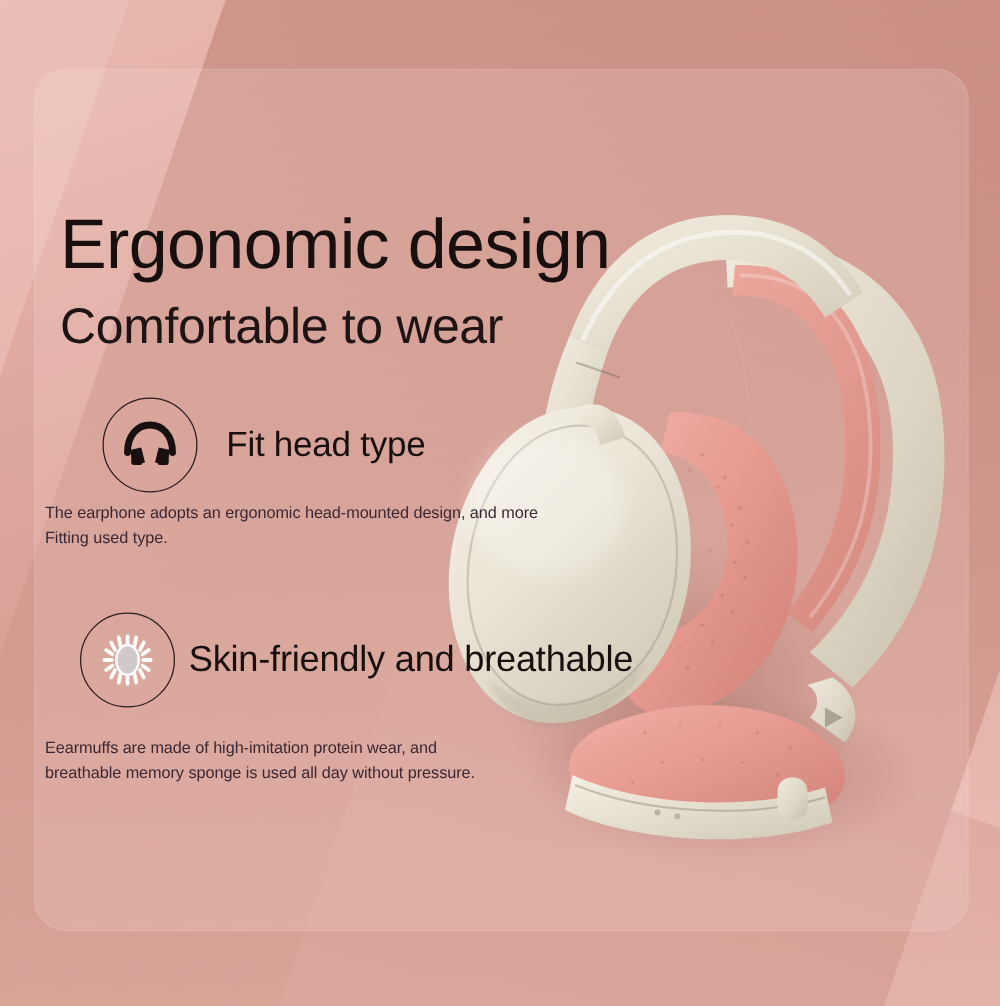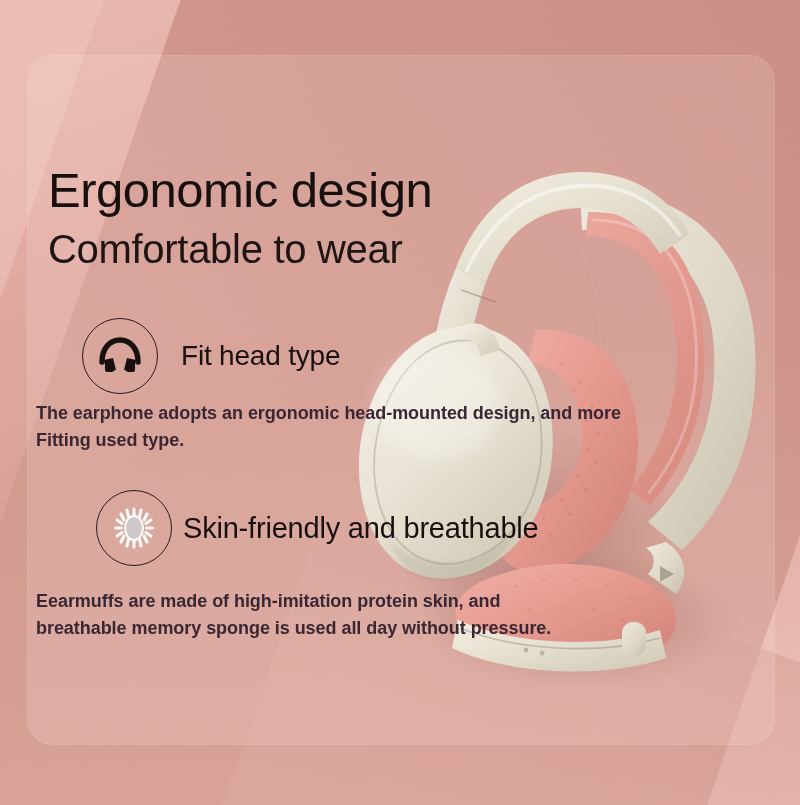--- a/index.html
+++ b/index.html
@@ -65,54 +65,54 @@
     width:470px; height:560px;
     pointer-events:none;
   }
   #product svg { width:100%; height:100%; display:block; }
 
   
   .copy { position:absolute; left:0; top:0; width:800px; height:805px; }
 
   .headline {
     position:absolute; left:48px; top:166px;
-    font-size:49px; font-weight:400; letter-spacing:-.5px;
+    font-size:56px; font-weight:400; letter-spacing:-.5px;
     color:#17100f; line-height:1.02;
     white-space:nowrap;
   }
   .subhead {
-    position:absolute; left:48px; top:228px;
+    position:absolute; left:48px; top:240px;
     font-size:40px; font-weight:400; letter-spacing:-.3px;
     color:#1d1413; line-height:1.05;
     white-space:nowrap;
   }
 
   .feature { position:absolute; display:flex; align-items:center; }
   .feature-1 { left:82px; top:318px;gap:12px; }
-  .feature-2 { left:96px; top:490px; }
+  .feature-2 { left:64px; top:490px; }
 
   .badge {
     width:76px; height:76px; border-radius:50%;
     border:1.6px solid #2a1a1c;
     display:flex; align-items:center; justify-content:center;
     flex:0 0 auto;
   }
   .badge svg { display:block; }
 
   .feature-label {
     margin-left:11px;
     font-size:28px; color:#17100f; font-weight:400;
     letter-spacing:-.2px; white-space:nowrap;
   }
   .feature-2 .feature-label { font-size:29px; }
 
   .para {
     position:absolute;
-    font-size:18px; line-height:1.52;
-    color:#3a2733; font-weight:700;
+    font-size:13px; line-height:1.52;
+    color:#3a2733; font-weight:400;
     letter-spacing:-.05px;
   }
   .para-1 { left:36px; top:400px; width:670px; }
   .para-2 { left:36px; top:588px; width:650px; }
   .para span { display:block; white-space:nowrap; }
 </style>
 </head>
 <body>
 
 <div id="stage">
@@ -296,18 +296,18 @@
             <line x1="10" y1="9" x2="13" y2="15"></line>
             <line x1="16" y1="5" x2="17.5" y2="12"></line>
           </g>
           <ellipse cx="23" cy="23" rx="9" ry="12" fill="#cfc9c9" stroke="#ffffff" stroke-width="2"></ellipse>
         </svg>
       </div>
       <div class="feature-label">Skin-friendly and breathable</div>
     </div>
 
     <div class="para para-2">
-      <span>Eearmuffs are made of high-imitation protein skin, and</span>
+      <span>Eearmuffs are made of high-imitation protein wear, and</span>
       <span>breathable memory sponge is used all day without pressure.</span>
     </div>
 
   </div>
 </div>
 
 </body></html>

